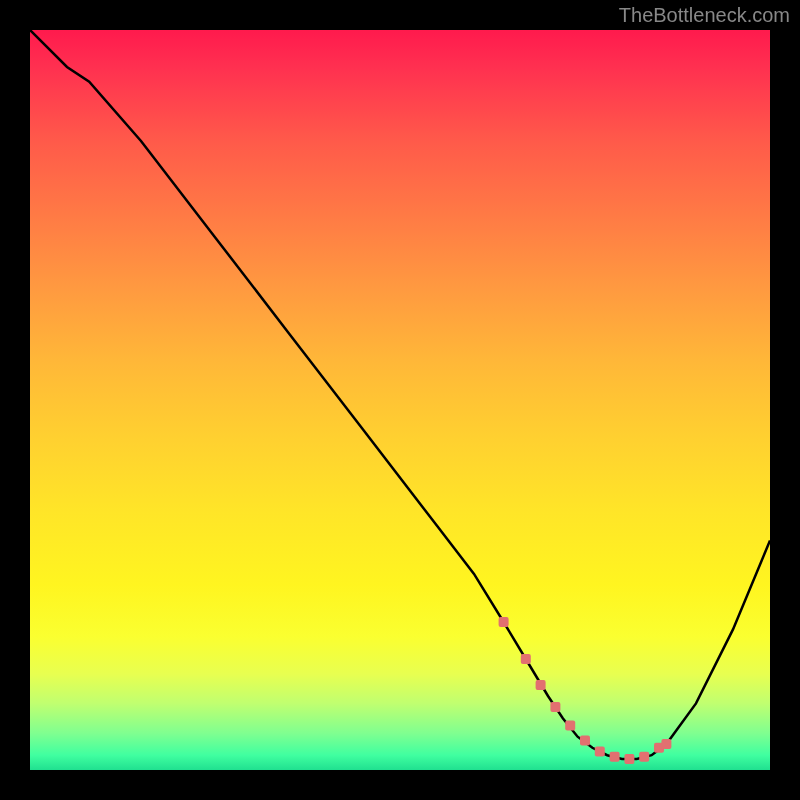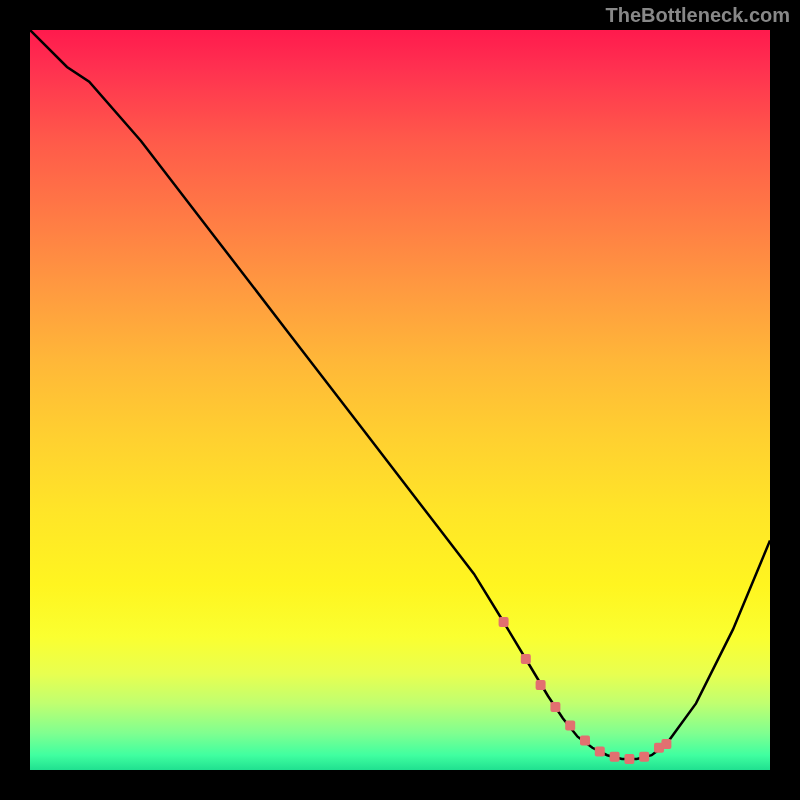--- a/index.html
+++ b/index.html
@@ -11,21 +11,21 @@
     background: #000;
     font-family: Arial, sans-serif;
     overflow: hidden;
   }
   .watermark {
     position: absolute;
     top: 4px;
     right: 10px;
     color: #888;
     font-size: 20px;
-    font-weight: bold;
+    font-weight: normal;
     z-index: 10;
   }
   .plot-area {
     position: absolute;
     left: 30px;
     top: 30px;
     width: 740px;
     height: 740px;
     overflow: hidden;
   }

